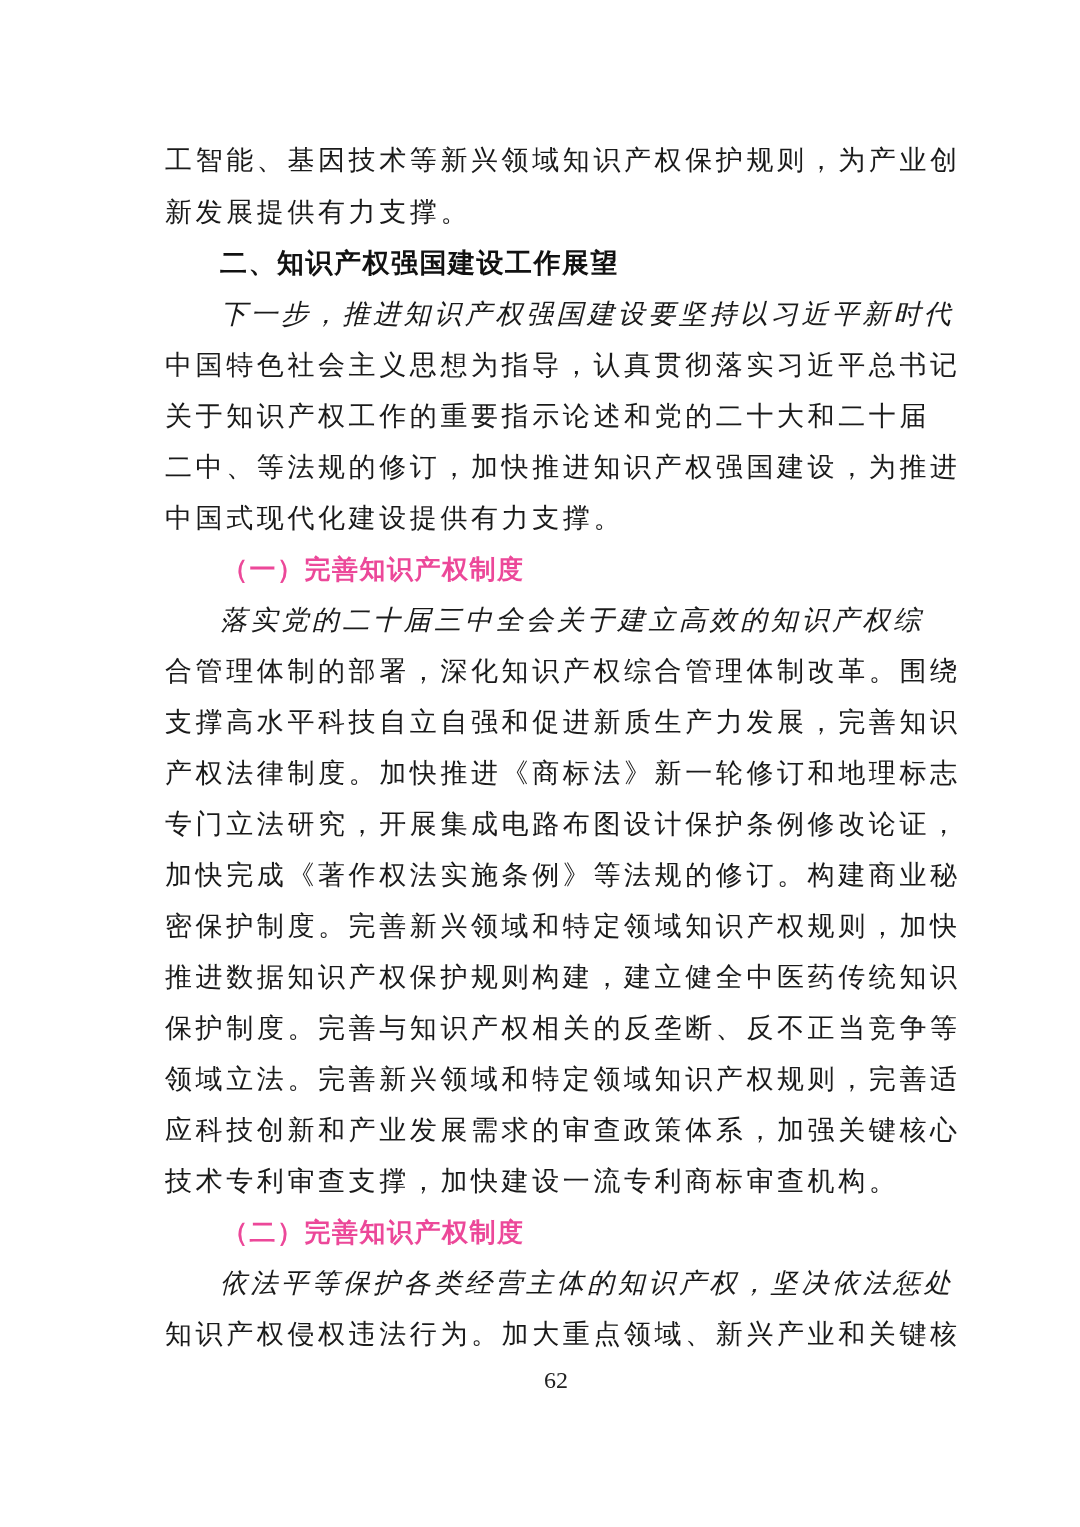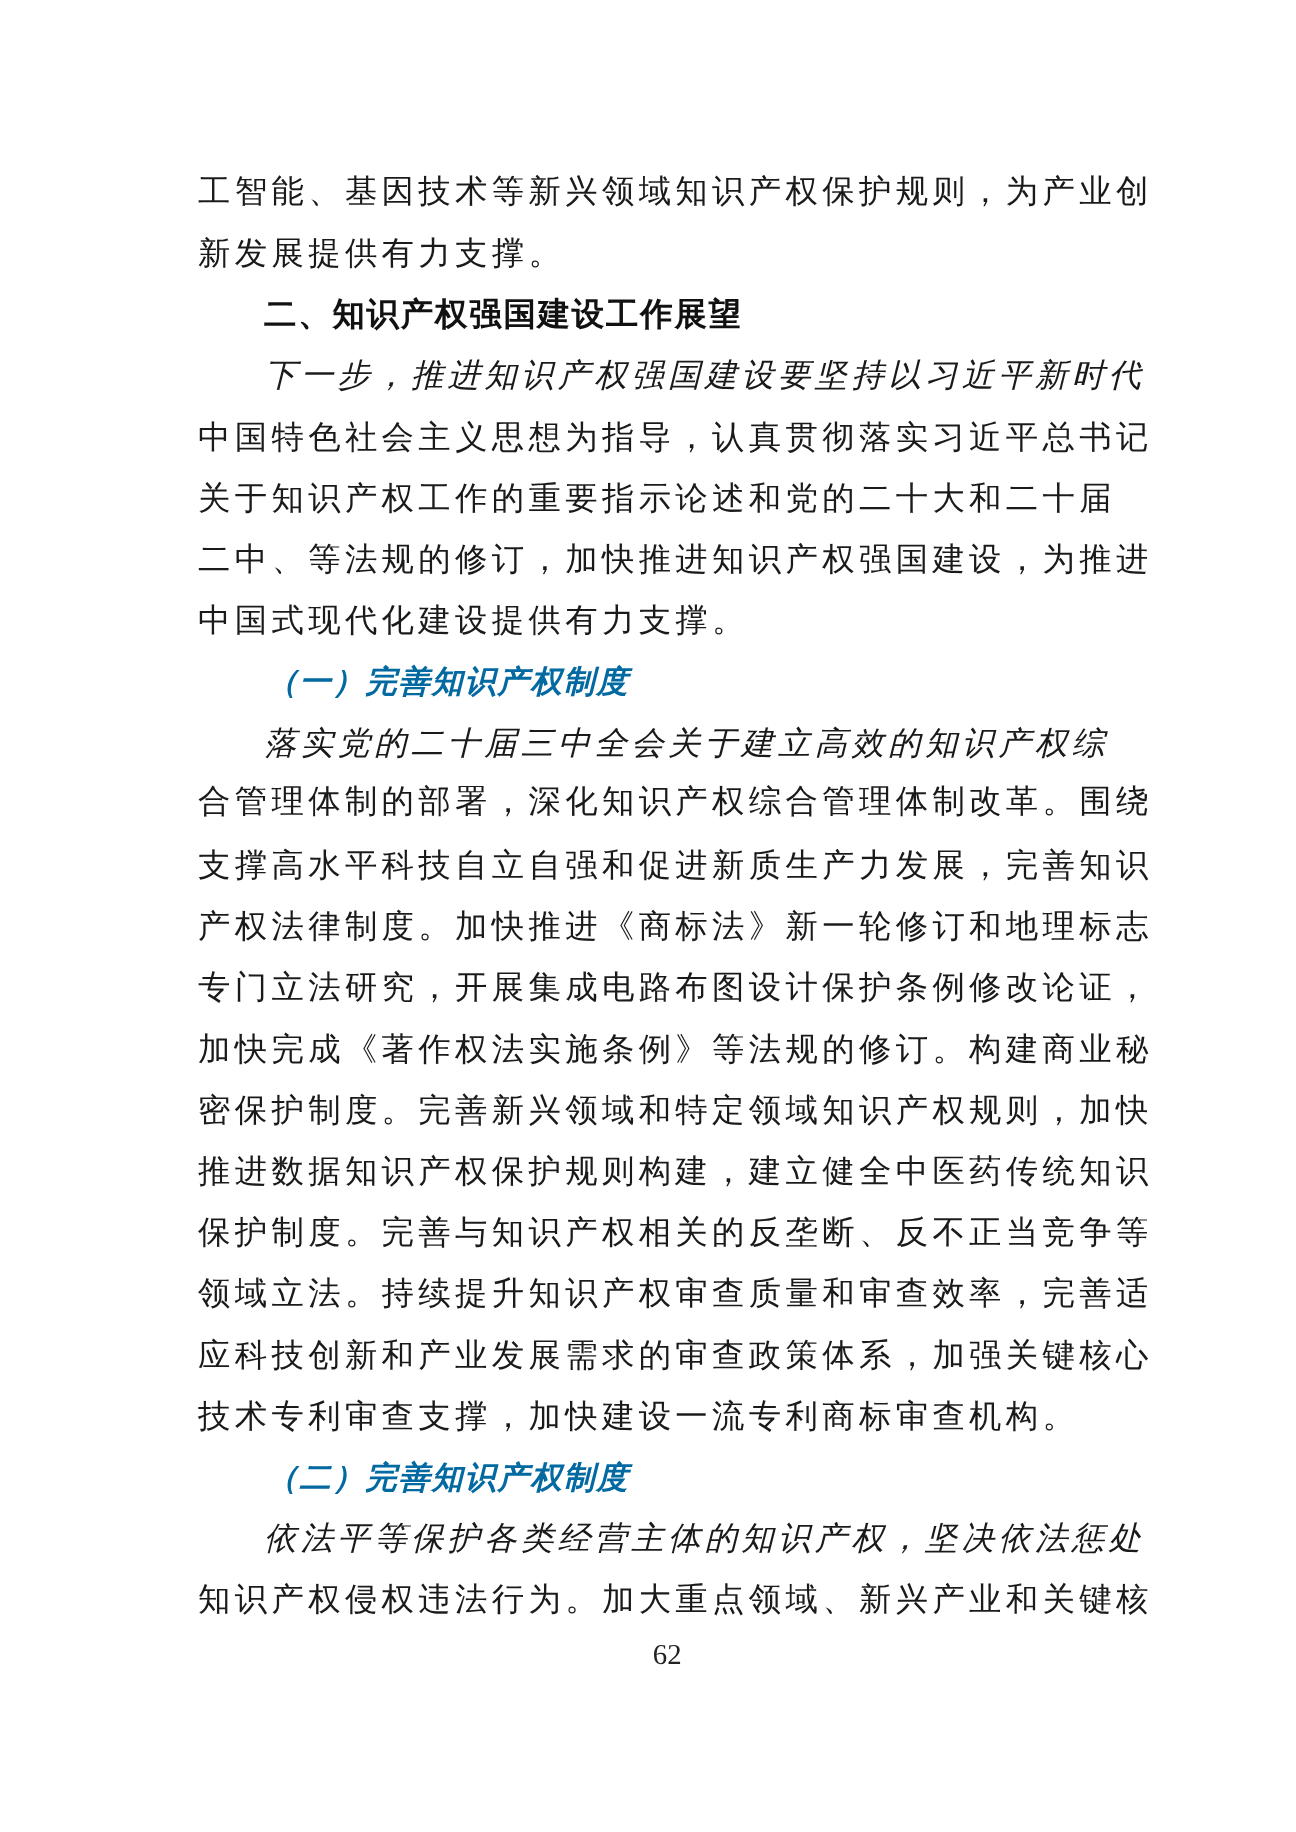--- a/index.html
+++ b/index.html
@@ -58,22 +58,21 @@
     .heading2 {
       position: absolute;
       left: 222px;
       height: 40px;
       font-family: "DejaVu Serif", "Liberation Serif", serif;
       font-size: 26px;
       font-weight: bold;
       line-height: 40px;
       letter-spacing: 1.5px;
       white-space: nowrap;
-      color: #0369a1;
-      font-style: italic;
+      color: #ec4899;
     }
     .page-number {
       position: absolute;
       left: 0;
       width: 1112px;
       top: 1365px;
       text-align: center;
       font-family: "Liberation Serif", "DejaVu Serif", serif;
       font-size: 24px;
       line-height: 30px;
@@ -92,29 +91,29 @@
 
   <div class="line indent" style="top:294px;">下一步，推进知识产权强国建设要坚持以习近平新时代</div>
   <div class="line" style="top:345px;">中国特色社会主义思想为指导，认真贯彻落实习近平总书记</div>
   <div class="line" style="top:396px;">关于知识产权工作的重要指示论述和党的二十大和二十届</div>
   <div class="line" style="top:447px;">二中、等法规的修订，加快推进知识产权强国建设，为推进</div>
   <div class="line last" style="top:498px;">中国式现代化建设提供有力支撑。</div>
 
   <div class="heading2" style="top:549px;">（一）完善知识产权制度</div>
 
   <div class="line indent" style="top:600px;">落实党的二十届三中全会关于建立高效的知识产权综</div>
-  <div class="line" style="top:651px;font-family:Liberation Mono, monospace;">合管理体制的部署，深化知识产权综合管理体制改革。围绕</div>
+  <div class="line" style="top:651px;">合管理体制的部署，深化知识产权综合管理体制改革。围绕</div>
   <div class="line" style="top:702px;">支撑高水平科技自立自强和促进新质生产力发展，完善知识</div>
   <div class="line" style="top:753px;">产权法律制度。加快推进《商标法》新一轮修订和地理标志</div>
   <div class="line" style="top:804px;">专门立法研究，开展集成电路布图设计保护条例修改论证，</div>
   <div class="line" style="top:906px;">密保护制度。完善新兴领域和特定领域知识产权规则，加快</div>
   <div class="line" style="top:855px;">加快完成《著作权法实施条例》等法规的修订。构建商业秘</div>
   <div class="line" style="top:957px;">推进数据知识产权保护规则构建，建立健全中医药传统知识</div>
   <div class="line" style="top:1008px;">保护制度。完善与知识产权相关的反垄断、反不正当竞争等</div>
-  <div class="line" style="top:1059px;">领域立法。持续提升知识产权审查质量和审查效率，完善适</div>
+  <div class="line" style="top:1059px;">领域立法。完善新兴领域和特定领域知识产权规则，完善适</div>
   <div class="line" style="top:1110px;">应科技创新和产业发展需求的审查政策体系，加强关键核心</div>
   <div class="line last" style="top:1161px;">技术专利审查支撑，加快建设一流专利商标审查机构。</div>
 
   <div class="heading2" style="top:1212px;">（二）完善知识产权制度</div>
 
   <div class="line indent" style="top:1263px;">依法平等保护各类经营主体的知识产权，坚决依法惩处</div>
   <div class="line" style="top:1314px;">知识产权侵权违法行为。加大重点领域、新兴产业和关键核</div>
 
   <div class="page-number">62</div>
 

